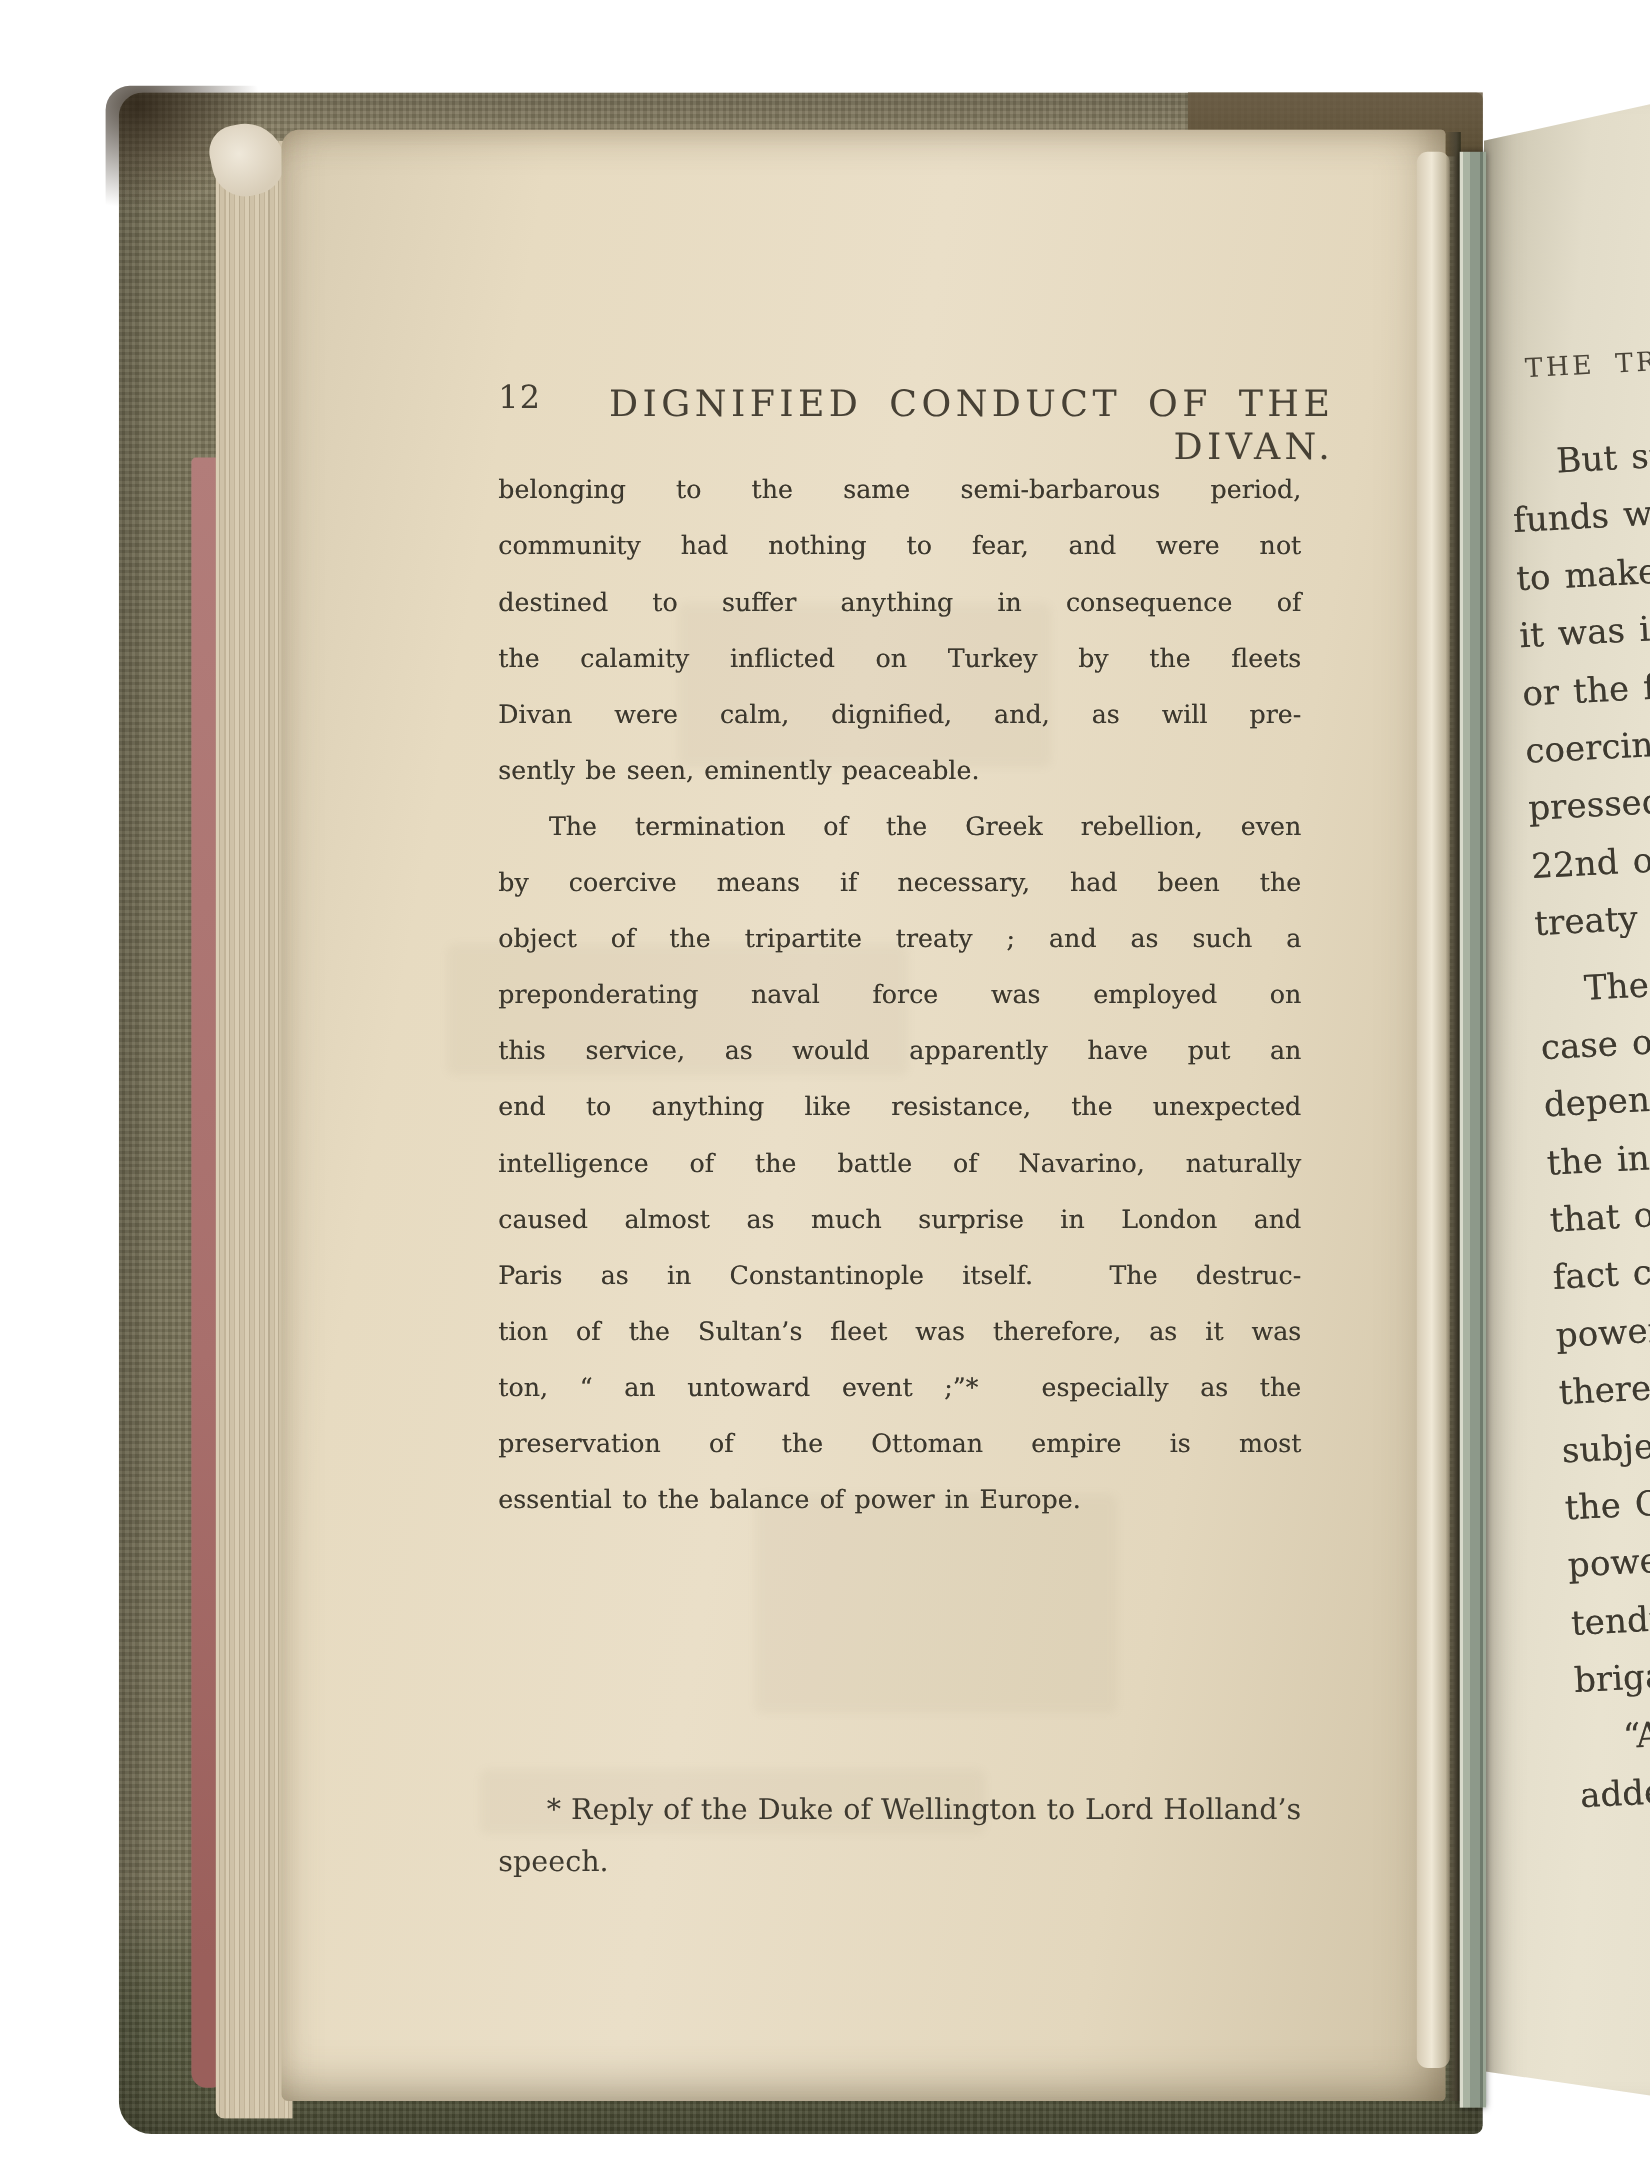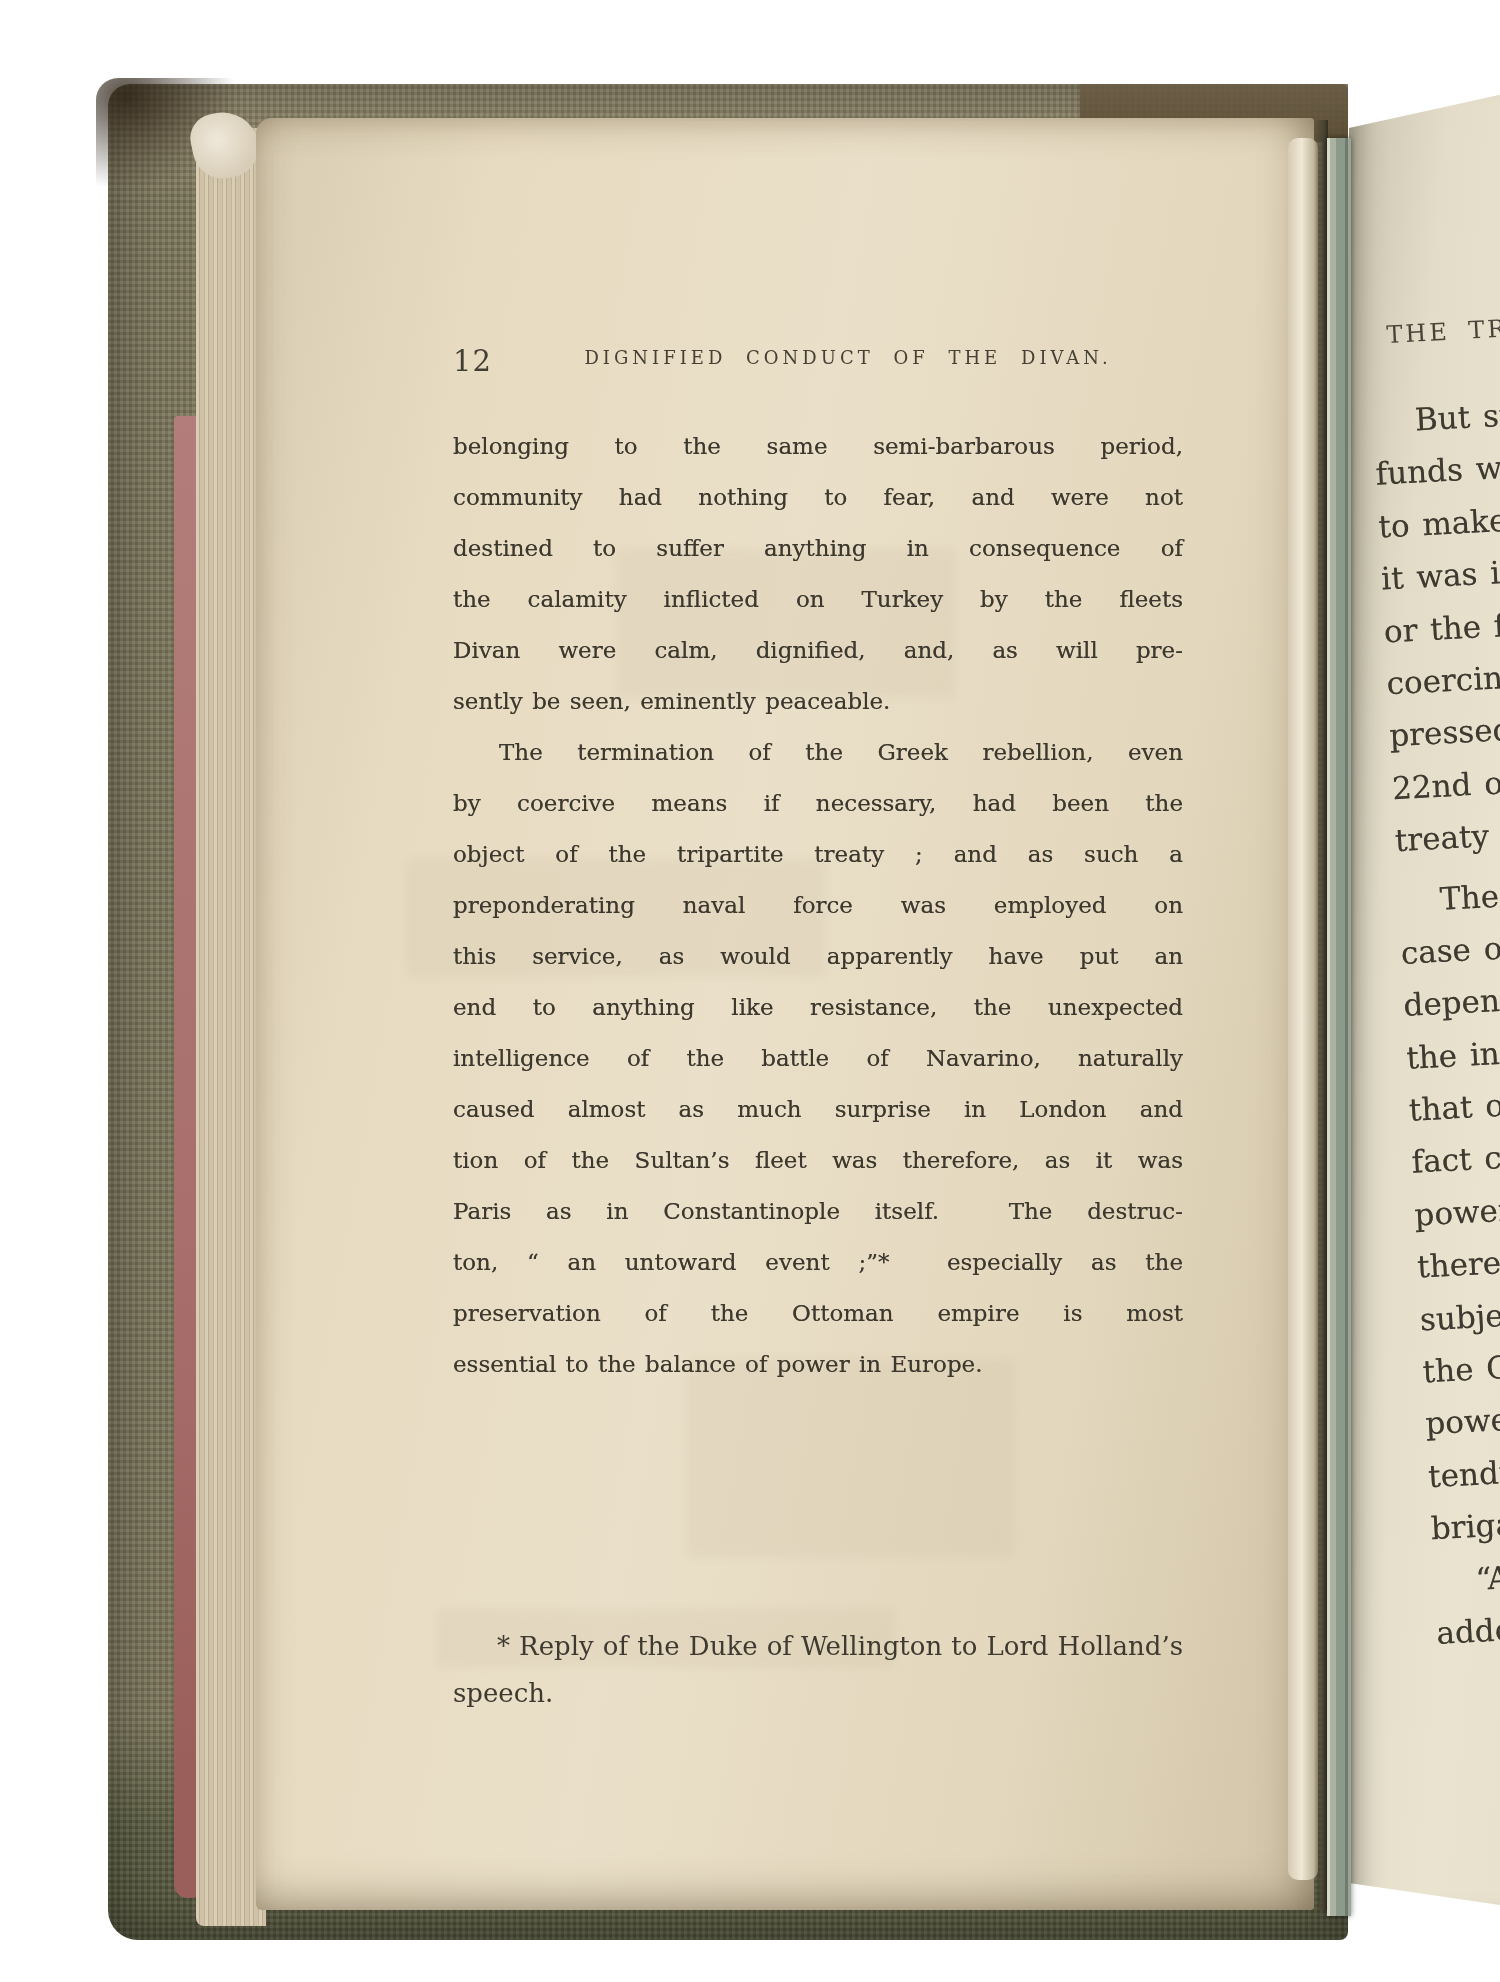--- a/index.html
+++ b/index.html
@@ -42,22 +42,22 @@
     box-shadow:
       inset -30px 0 46px -20px rgba(88,74,48,.5),
       inset 0 -32px 44px -24px rgba(88,74,48,.38),
       inset 0 26px 38px -26px rgba(120,100,70,.35),
       inset 26px 0 38px -26px rgba(120,100,70,.30);
     color:#3c382e;}
   .ghost{position:absolute;background:#8a7c5e;opacity:.06;filter:blur(4px);border-radius:8px;}
 
   .lp-header{position:absolute;left:197px;top:226px;width:730px;height:40px;}
   .page-num{position:absolute;left:0;top:0;font-size:29px;letter-spacing:1px;color:#433e33;}
-  .run-title{position:absolute;left:30px;right:-30px;top:3px;text-align:center;
-    font-size:18px;letter-spacing:4px;word-spacing:10px;color:#474135;}
+  .run-title{position:absolute;left:30px;right:-30px;top:3px;text-align:right;
+    font-size:33px;letter-spacing:4px;word-spacing:10px;color:#474135;}
 
   .body-block{position:absolute;left:197px;top:303px;width:730px;}
   .bl{height:51px;line-height:51px;font-size:23px;word-spacing:2px;
       text-align:justify;text-align-last:justify;white-space:nowrap;
       text-shadow:0 0 .6px rgba(60,56,46,.65);}
   .bl.noj{text-align-last:left;}
   .bl.ind{padding-left:46px;}
 
   .footnote{position:absolute;left:197px;top:1505px;width:730px;font-size:26px;color:#3e3a30;}
   .fn1{height:47px;line-height:47px;padding-left:44px;text-align:justify;text-align-last:justify;white-space:nowrap;}
@@ -119,22 +119,22 @@
         <div class="bl">Divan were calm, dignified, and, as will pre-</div>
         <div class="bl noj">sently be seen, eminently peaceable.</div>
         <div class="bl ind">The termination of the Greek rebellion, even</div>
         <div class="bl">by coercive means if necessary, had been the</div>
         <div class="bl">object of the tripartite treaty ; and as such a</div>
         <div class="bl">preponderating naval force was employed on</div>
         <div class="bl">this service, as would apparently have put an</div>
         <div class="bl">end to anything like resistance, the unexpected</div>
         <div class="bl">intelligence of the battle of Navarino, naturally</div>
         <div class="bl">caused almost as much surprise in London and</div>
+        <div class="bl">Paris as in Constantinople itself.&nbsp; The destruc-</div>
         <div class="bl">tion of the Sultan’s fleet was therefore, as it was</div>
-        <div class="bl">Paris as in Constantinople itself.&nbsp; The destruc-</div>
         <div class="bl">ton, “ an untoward event ;”*&nbsp; especially as the</div>
         <div class="bl">preservation of the Ottoman empire is most</div>
         <div class="bl noj">essential to the balance of power in Europe.</div>
       </div>
 
     <div class="footnote">
       <div class="fn1">* Reply of the Duke of Wellington to Lord Holland’s</div>
       <div class="fn2">speech.</div>
     </div>
   </div>

